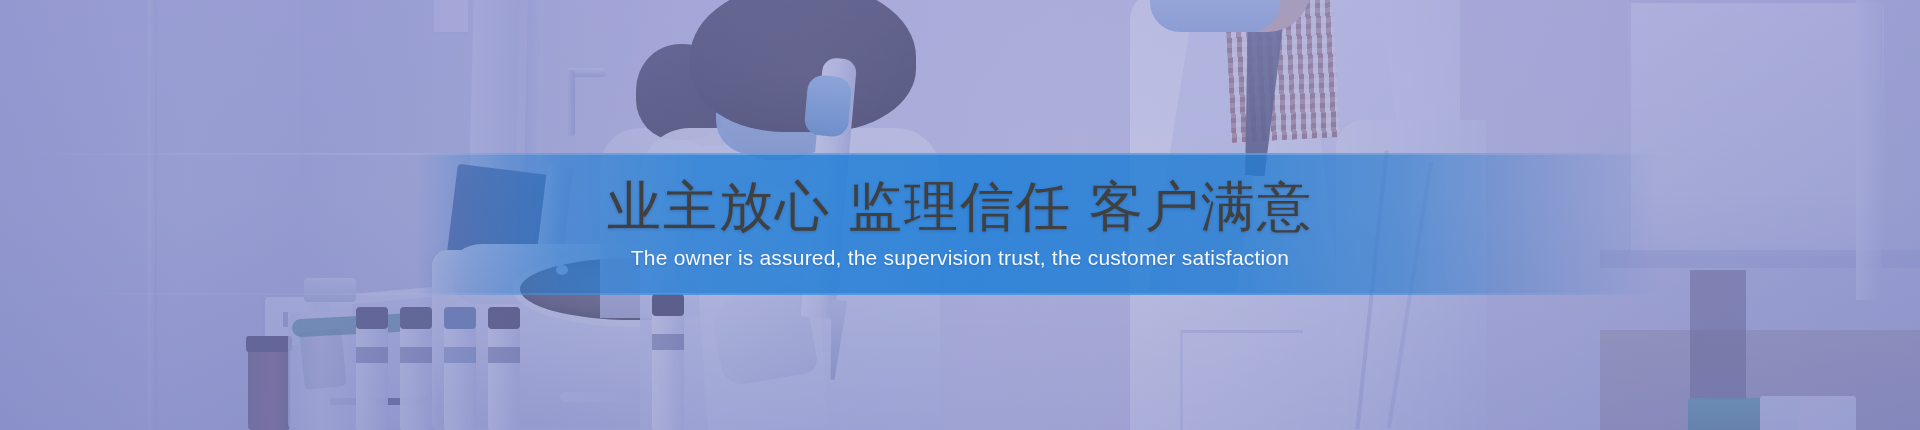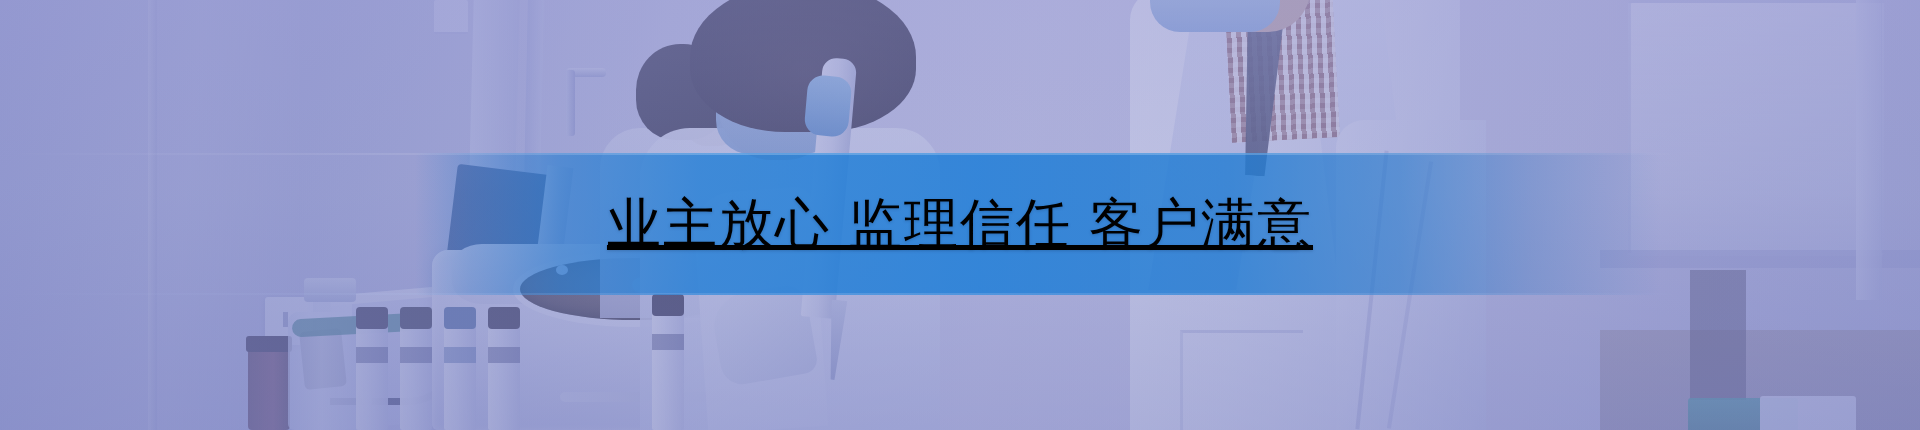--- a/index.html
+++ b/index.html
@@ -539,24 +539,23 @@
     justify-content: center;
     color: #ffffff;
     text-align: center;
     user-select: none;
   }
   .headline {
     font-size: 54px;
     line-height: 1.06;
     font-weight: 400;
     letter-spacing: 2px;
-    color: #000000;
+    color: #404040;
     white-space: nowrap;
     text-shadow: 0 1px 3px rgba(20,50,95,.28);
-    text-decoration: underline;
   }
   .subline {
     margin-top: 10px;
     font-size: 21px;
     line-height: 1.2;
     font-weight: 400;
     letter-spacing: .2px;
     color: #f4f8ff;
     white-space: nowrap;
     text-shadow: 0 1px 2px rgba(20,50,95,.25);
@@ -665,15 +664,16 @@
     <div class="grade"></div>
     <div class="grade2"></div>
   </div>
 
   <div class="band"></div>
   <div class="band-top-line"></div>
   <div class="band-bottom-line"></div>
 
   <div class="copy">
     <div class="headline">业主放心 监理信任  客户满意</div>
+    <div class="subline">The owner is assured, the supervision trust, the customer satisfaction</div>
   </div>
 
 </div>
 
 </body></html>

